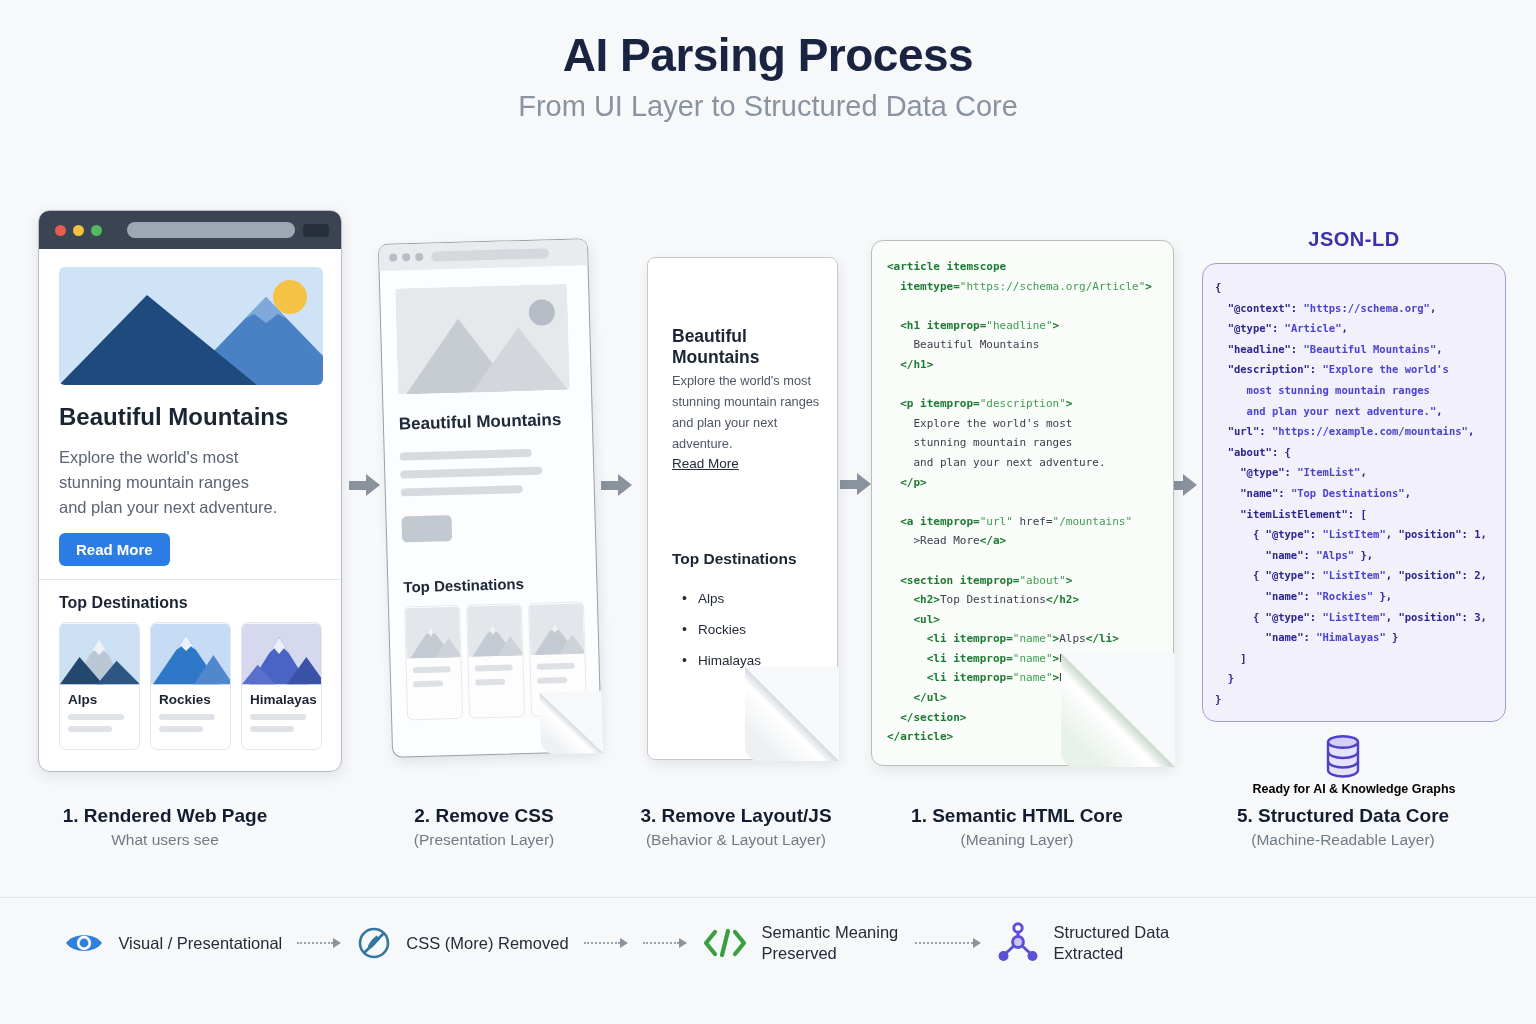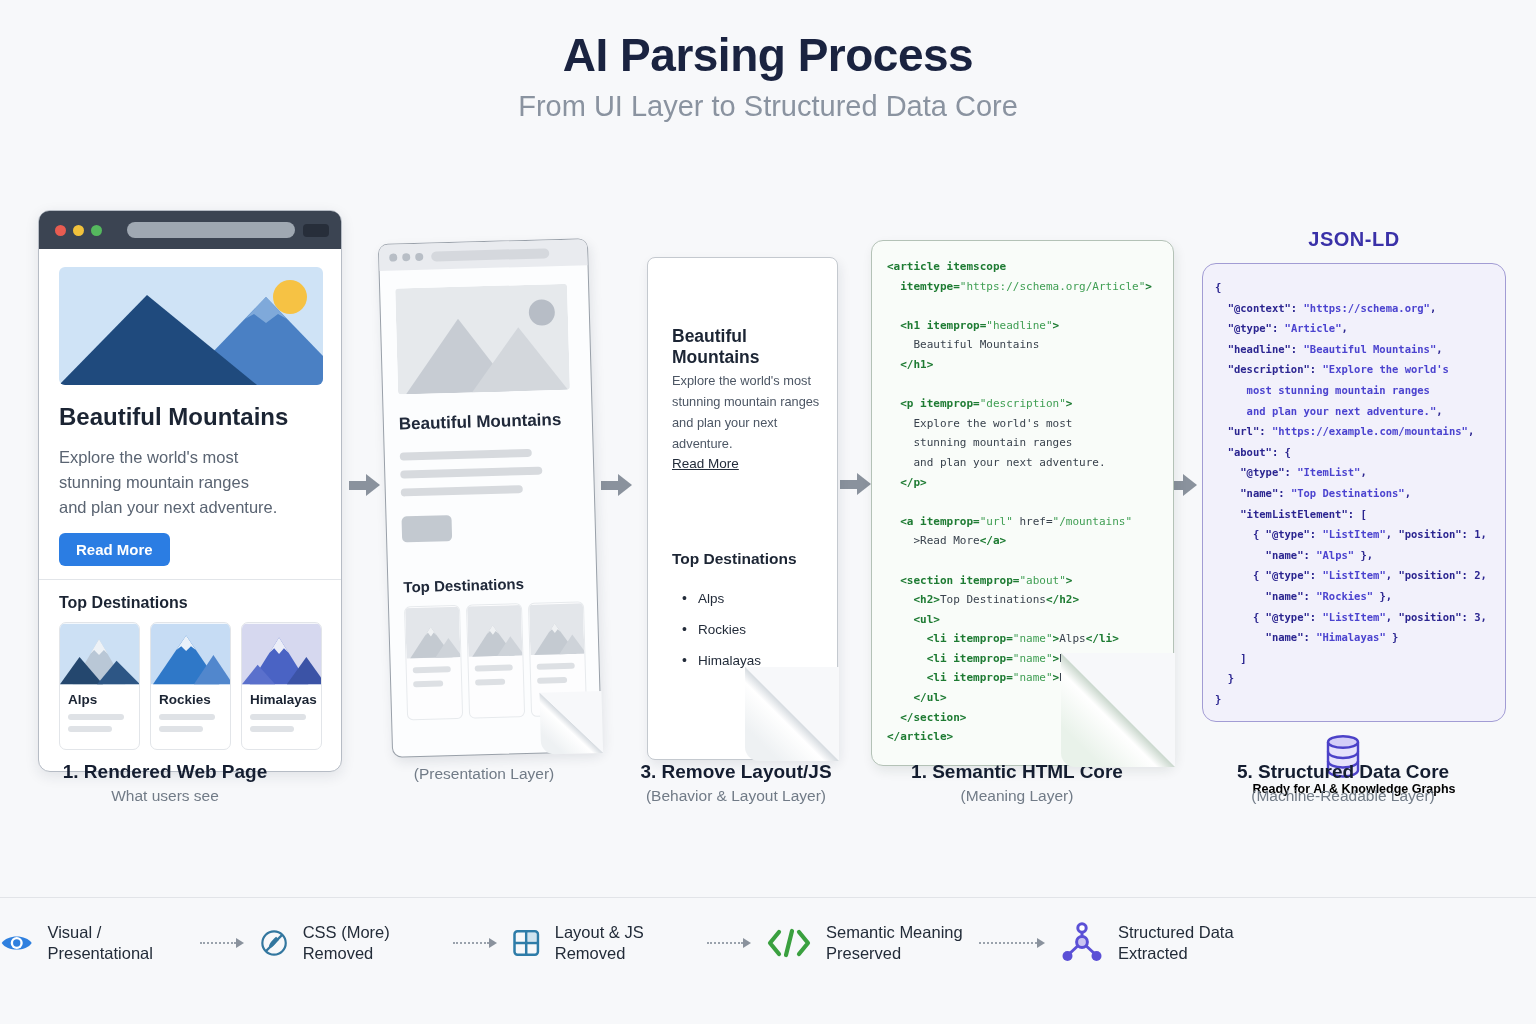--- a/index.html
+++ b/index.html
@@ -102,21 +102,21 @@
   .tk-k { color:#2b2590; }
   .tk-v { color:#4b43cf; }
   .tk-p { color:#2b2590; }
   .tk-n { color:#2b2590; }
 
   .db-icon { position:absolute; left:1323px; top:733px; }
   .ready-text { position:absolute; left:1202px; top:782px; width:304px; text-align:center;
     font-size:12.5px; font-weight:700; color:#000000; }
 
   
-  .caption { position:absolute; top:761px; width:300px; text-align:center; }
+  .caption { position:absolute; top:805px; width:300px; text-align:center; }
   .caption .c-title { font-size:19px; font-weight:700; color:#141d30; }
   .caption .c-sub { font-size:15.5px; color:#717b87; margin-top:4px; }
 
   
   .legend-divider { position:absolute; top:897px; left:0; width:1536px; height:1px; background:#e2e4e8; }
   .legend { position:absolute; top:903px; left:0; width:1240px; height:80px;
     display:flex; align-items:center; justify-content:center; gap:15px; }
   .legend-item { display:flex; align-items:center; gap:14px; }
   .legend-label { font-size:16.5px; color:#232c39; line-height:21px; }
   .ll-narrow { width:138px; }
@@ -303,20 +303,21 @@
       <path d="M5 28 c0 3.6 6.7 6.5 15 6.5 s15 -2.9 15 -6.5" fill="none" stroke="#4c42c8" stroke-width="2.4"></path>
     </svg>
   </div>
   <div class="ready-text">Ready for AI &amp; Knowledge Graphs</div>
 
   <div class="caption" style="left:15px;">
     <div class="c-title">1. Rendered Web Page</div>
     <div class="c-sub">What users see</div>
   </div>
   <div class="caption" style="left:334px;">
+    <div class="c-title">2. Remove CSS</div>
     <div class="c-sub">(Presentation Layer)</div>
   </div>
   <div class="caption" style="left:586px;">
     <div class="c-title">3. Remove Layout/JS</div>
     <div class="c-sub">(Behavior &amp; Layout Layer)</div>
   </div>
   <div class="caption" style="left:867px;">
     <div class="c-title">1. Semantic HTML Core</div>
     <div class="c-sub">(Meaning Layer)</div>
   </div>
@@ -344,29 +345,20 @@
         <circle cx="18" cy="18" r="14" fill="none" stroke="#33779f" stroke-width="2.6"></circle>
         <path d="M12.5 23.5 C10.5 21.5 14.5 15.5 20.5 10.5 l3.5 3.5 C18.5 20 14.5 25.5 12.5 23.5 Z" fill="#33779f"></path>
         <line x1="28" y1="8" x2="8" y2="28" stroke="#33779f" stroke-width="2.6"></line>
       </svg>
       <span class="legend-label">CSS (More) Removed</span>
     </div>
     <div class="dot-arrow">
         <div class="dot-line" style="width:36px;"></div>
         <div class="dot-head"></div>
       </div>
-    <div class="legend-item">
-      <svg width="34" height="34" viewBox="0 0 34 34">
-        <rect x="19" y="5" width="10" height="10" fill="#cfe3ef"></rect>
-        <rect x="3" y="3" width="28" height="28" rx="3.5" fill="none" stroke="#2e7ca8" stroke-width="3"></rect>
-        <line x1="17" y1="3" x2="17" y2="31" stroke="#2e7ca8" stroke-width="3"></line>
-        <line x1="3" y1="17" x2="31" y2="17" stroke="#2e7ca8" stroke-width="3"></line>
-      </svg>
-      <span class="legend-label">Layout &amp; JS Removed</span>
-    </div>
     <div class="dot-arrow">
         <div class="dot-line" style="width:36px;"></div>
         <div class="dot-head"></div>
       </div>
     <div class="legend-item">
       <svg width="46" height="30" viewBox="0 0 46 30">
         <polyline points="13,4 4,15 13,26" fill="none" stroke="#3aa03f" stroke-width="4.2" stroke-linecap="round" stroke-linejoin="round"></polyline>
         <polyline points="33,4 42,15 33,26" fill="none" stroke="#3aa03f" stroke-width="4.2" stroke-linecap="round" stroke-linejoin="round"></polyline>
         <line x1="26" y1="3" x2="20" y2="27" stroke="#3aa03f" stroke-width="4.2" stroke-linecap="round"></line>
       </svg>

